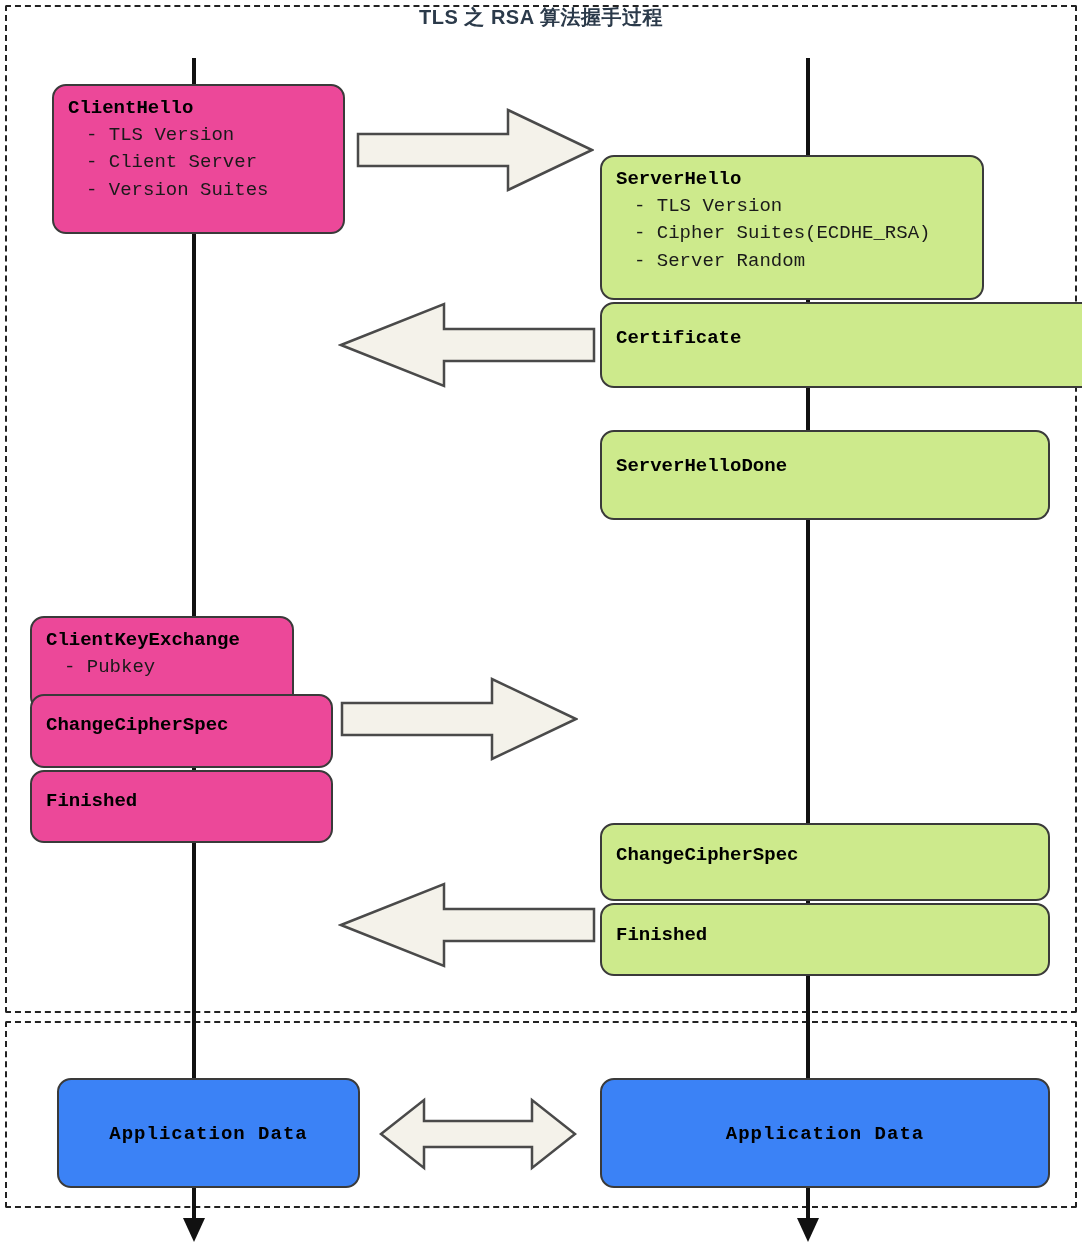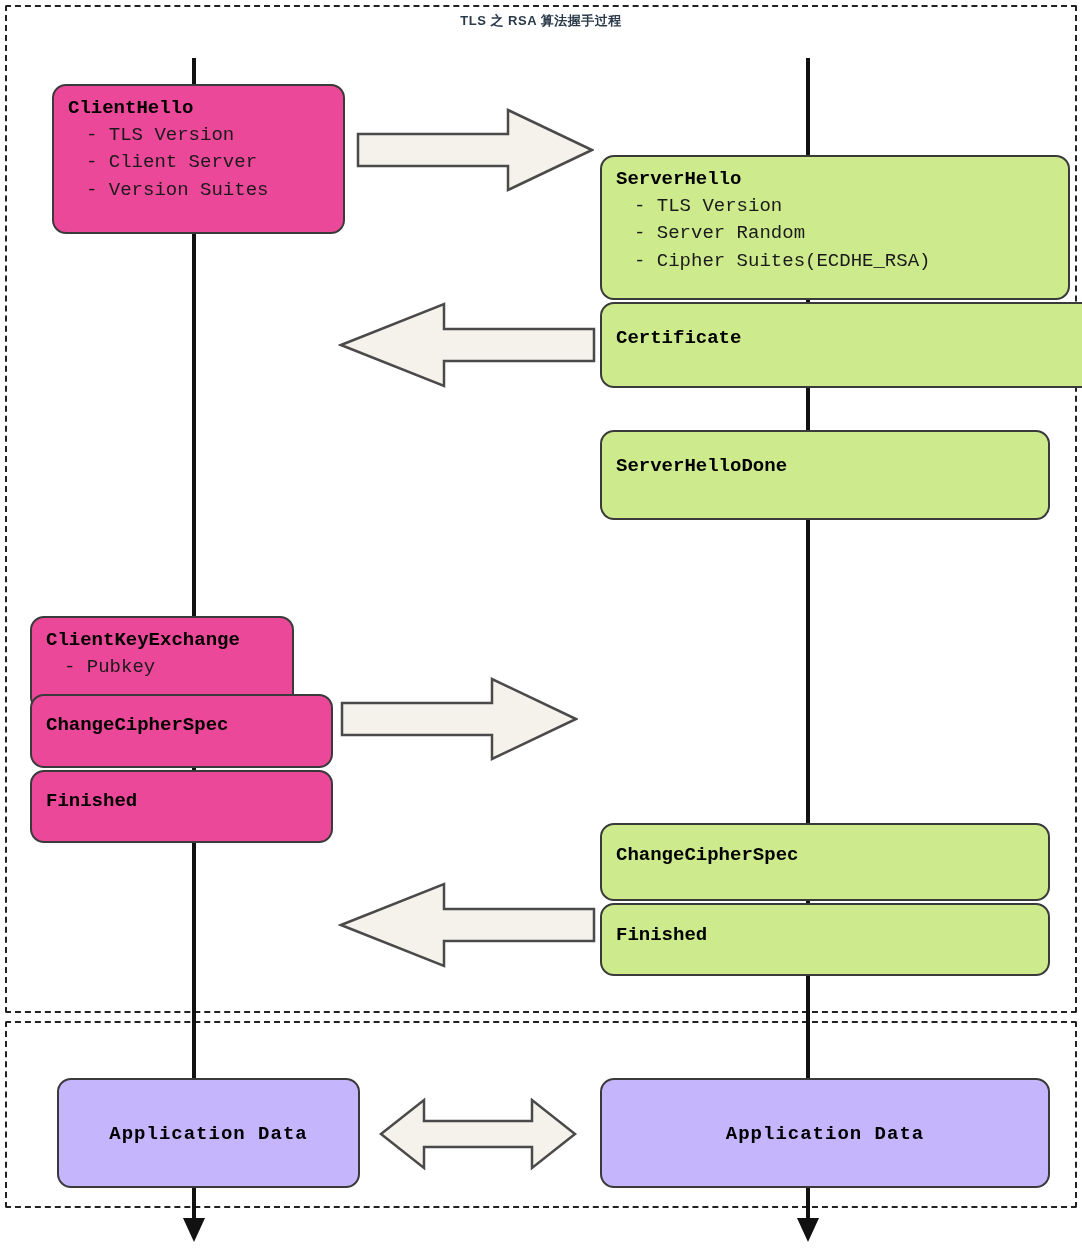--- a/index.html
+++ b/index.html
@@ -26,24 +26,24 @@
     box-sizing: border-box;
     background: transparent;
   }
   #phase-handshake { left: 5px;  top: 5px;    width: 1072px; height: 1008px; }
   #phase-appdata  { left: 5px;  top: 1021px; width: 1072px; height: 187px;  }
 
   
   #title {
     position: absolute;
     left: 0;
-    top: 12px;
+    top: 4px;
     width: 1082px;
     text-align: center;
-    font-size: 13px;
+    font-size: 20px;
     font-weight: bold;
     color: #2b3a4a;
     letter-spacing: 0.5px;
     font-family: "Liberation Sans", sans-serif;
   }
 
   
   .lifeline {
     position: absolute;
     width: 4px;
@@ -65,21 +65,21 @@
     border: 2.5px solid #3a3a3a;
     border-radius: 14px;
     padding: 10px 14px 8px 14px;
     font-family: "Liberation Mono", "DejaVu Sans Mono", monospace;
     color: #000000;
     overflow: hidden;
   }
   .msgbox.client { background: #ec4899; }
   .msgbox.server { background: #cdea8c; }
   .msgbox.appdata {
-    background: #c4b5fd;
+    background: #3b82f6;
     display: flex;
     align-items: center;
     justify-content: center;
   }
   .msg-title {
     font-size: 19px;
     font-weight: bold;
     line-height: 1.35;
     white-space: pre;
   }
@@ -126,25 +126,25 @@
     <div class="msg-sub">- Client Server</div>
     <div class="msg-sub">- Version Suites</div>
   </div>
 
   <div class="blockarrow" style="left:356px; top:106px;">
     <svg width="238" height="88" viewBox="0 0 238 88">
       <polygon points="2,28 152,28 152,4 236,44 152,84 152,60 2,60" fill="#f4f2ea" stroke="#4a4a4a" stroke-width="2.5" stroke-linejoin="miter"></polygon>
     </svg>
   </div>
 
-  <div class="msgbox server" style="left:600px; top:155px; width:470px; height:145px;">
+  <div class="msgbox server" style="left:600px; top:155px; width:384px; height:145px;">
     <div class="msg-title">ServerHello</div>
     <div class="msg-sub">- TLS Version</div>
+    <div class="msg-sub">- Cipher Suites(ECDHE_RSA)</div>
     <div class="msg-sub">- Server Random</div>
-    <div class="msg-sub">- Cipher Suites(ECDHE_RSA)</div>
   </div>
 
   <div class="msgbox server" style="left:600px; top:302px; width:526px; height:86px; padding-top:22px;">
     <div class="msg-title">Certificate</div>
   </div>
 
   <div class="blockarrow" style="left:338px; top:300px;">
     <svg width="258" height="90" viewBox="0 0 258 90">
       <polygon points="256,29 106,29 106,4 3,45 106,86 106,61 256,61" fill="#f4f2ea" stroke="#4a4a4a" stroke-width="2.5" stroke-linejoin="miter"></polygon>
     </svg>

